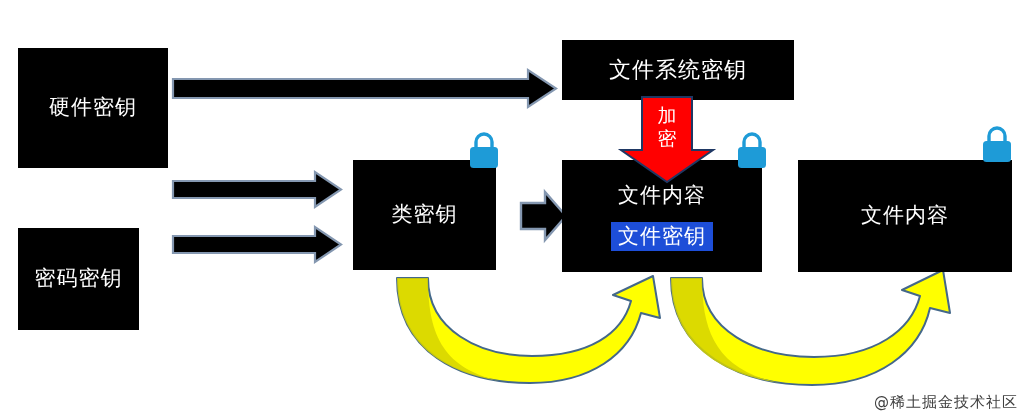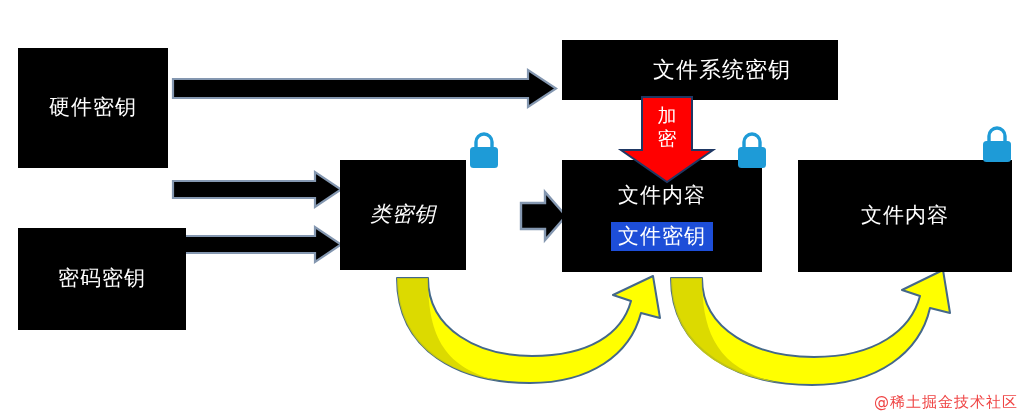--- a/index.html
+++ b/index.html
@@ -20,24 +20,24 @@
     flex-direction:column;
     align-items:center;
     justify-content:center;
     text-align:center;
     letter-spacing:1px;
     z-index:4;
   }
   .box .label{font-size:21px;line-height:1.2;white-space:nowrap;}
 
   #box-hardware-key{left:18px;top:48px;width:150px;height:120px;}
-  #box-password-key{left:18px;top:228px;width:168px;height:102px;}
-  #box-fs-key{left:562px;top:40px;width:232px;height:60px;padding-left:44px;}
+  #box-password-key{left:18px;top:228px;width:121px;height:102px;}
+  #box-fs-key{left:562px;top:40px;width:232px;height:60px;}
   #box-fs-key .label{font-size:22px;}
-  #box-class-key{left:340px;top:160px;width:126px;height:110px;font-style:italic;}
+  #box-class-key{left:353px;top:160px;width:143px;height:110px;}
   #box-file-metadata{left:562px;top:160px;width:200px;height:112px;}
   #box-file-content{left:798px;top:160px;width:214px;height:112px;}
 
   #box-file-metadata .label{margin-top:2px;}
   .chip{
     display:inline-block;
     background:#1d4ed8;
     color:#ffffff;
     font-size:21px;
     line-height:1.25;
@@ -51,21 +51,21 @@
   
   .layer{position:absolute;left:0;top:0;width:1034px;height:420px;}
   #arrows-back{z-index:2;}
   #locks{z-index:8;}
   #redarrow{z-index:7;}
 
   
   #watermark{
     position:absolute;
     right:16px;bottom:8px;
-    color:#ef4444;
+    color:#404040;
     font-size:15px;
     letter-spacing:1px;
     z-index:9;
     white-space:nowrap;
   }
 </style>
 </head>
 <body>
 
 <div id="stage">

